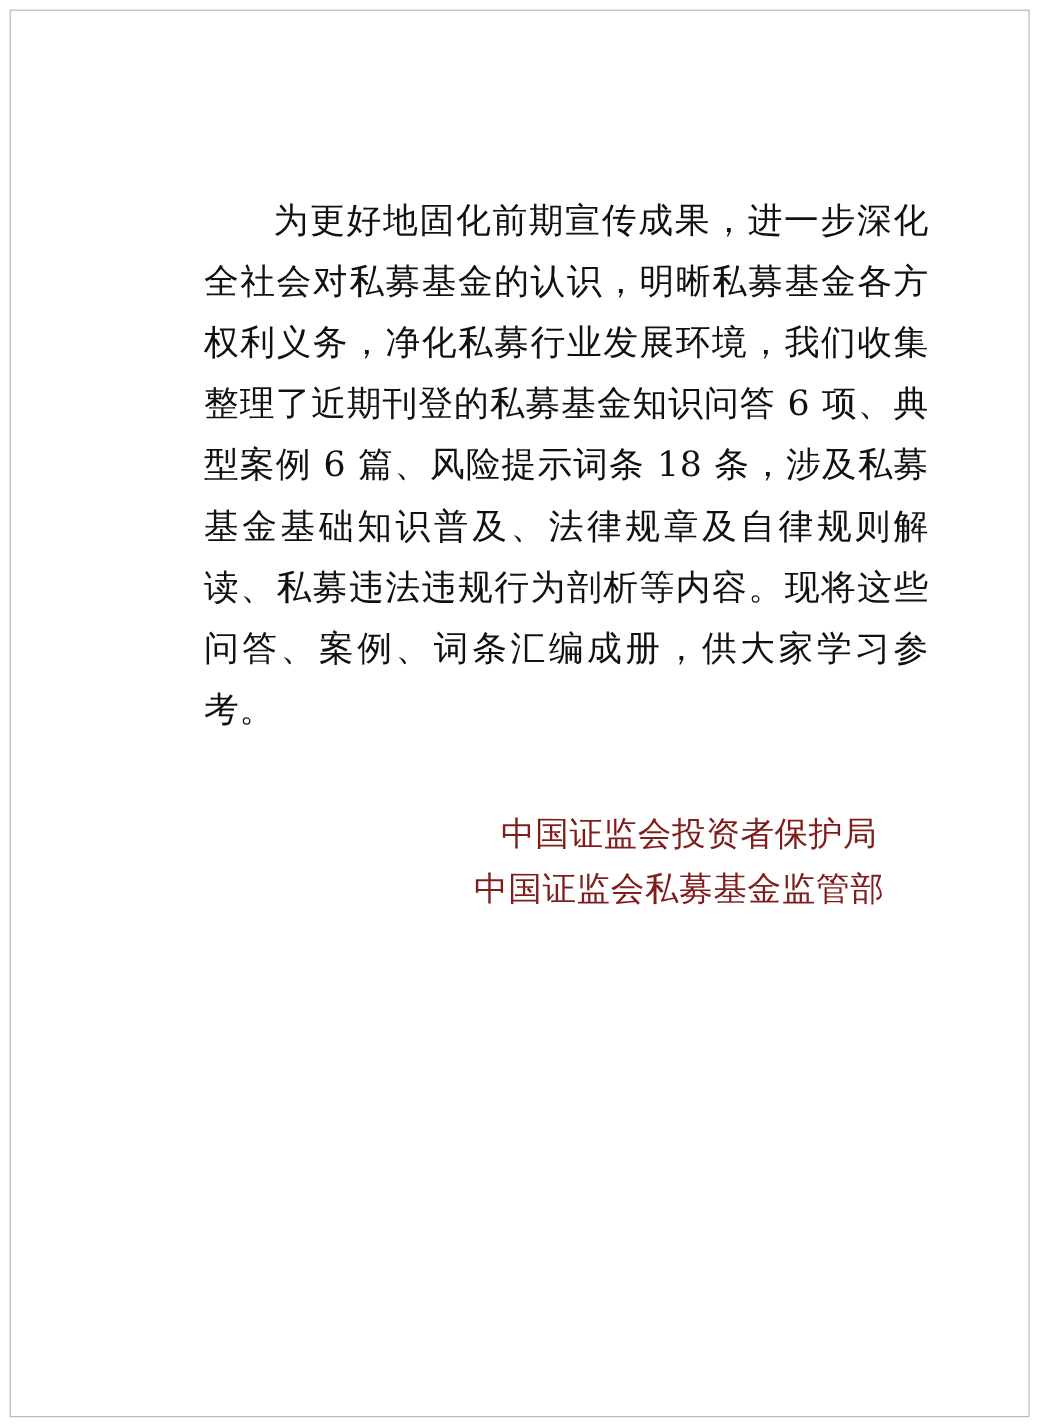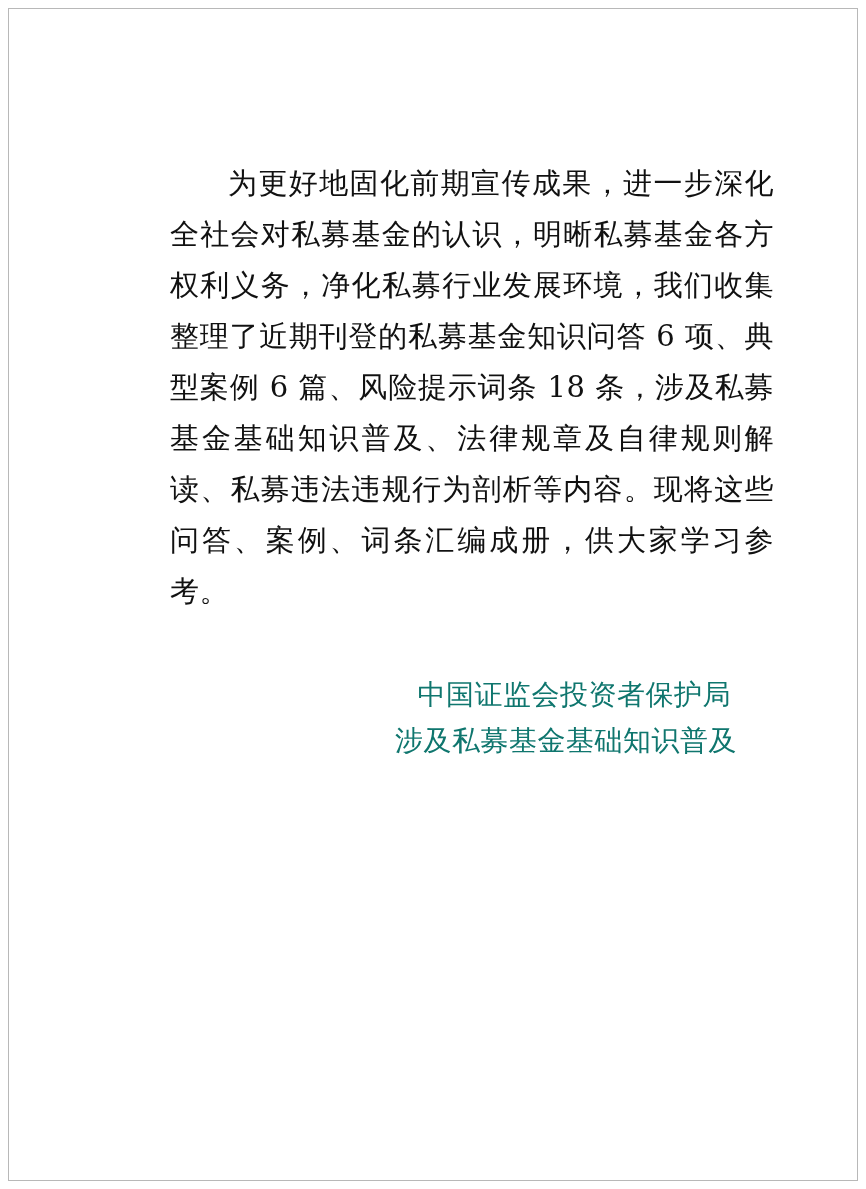--- a/index.html
+++ b/index.html
@@ -62,21 +62,21 @@
     top: 672px;
     width: 604px;
     text-align: right;
   }
 
   .signature-line {
     margin: 0;
     font-size: 28px;
     line-height: 46px;
     font-family: Liberation Sans, sans-serif;
-    color: #0f766e;
+    color: #7f1d1d;
     letter-spacing: 0.5px;
   }
 
   .signature-line.date {
     padding-right: 130px;
   }
 
   .signature-line.org-1 {
     padding-right: 6px;
   }
@@ -91,16 +91,16 @@
 <div class="page">
 
   <div class="page-border"></div>
 
   <div class="body-block">
     <p class="body-paragraph">为更好地固化前期宣传成果，进一步深化全社会对私募基金的认识，明晰私募基金各方权利义务，净化私募行业发展环境，我们收集整理了近期刊登的私募基金知识问答 6 项、典型案例 6 篇、风险提示词条 18 条，涉及私募基金基础知识普及、法律规章及自律规则解读、私募违法违规行为剖析等内容。现将这些问答、案例、词条汇编成册，供大家学习参考。</p>
   </div>
 
   <div class="signature-block">
     <p class="signature-line org-1">中国证监会投资者保护局</p>
-    <p class="signature-line org-2">涉及私募基金基础知识普及</p>
+    <p class="signature-line org-2">中国证监会私募基金监管部</p>
   </div>
 
 </div>
 
 </body></html>

